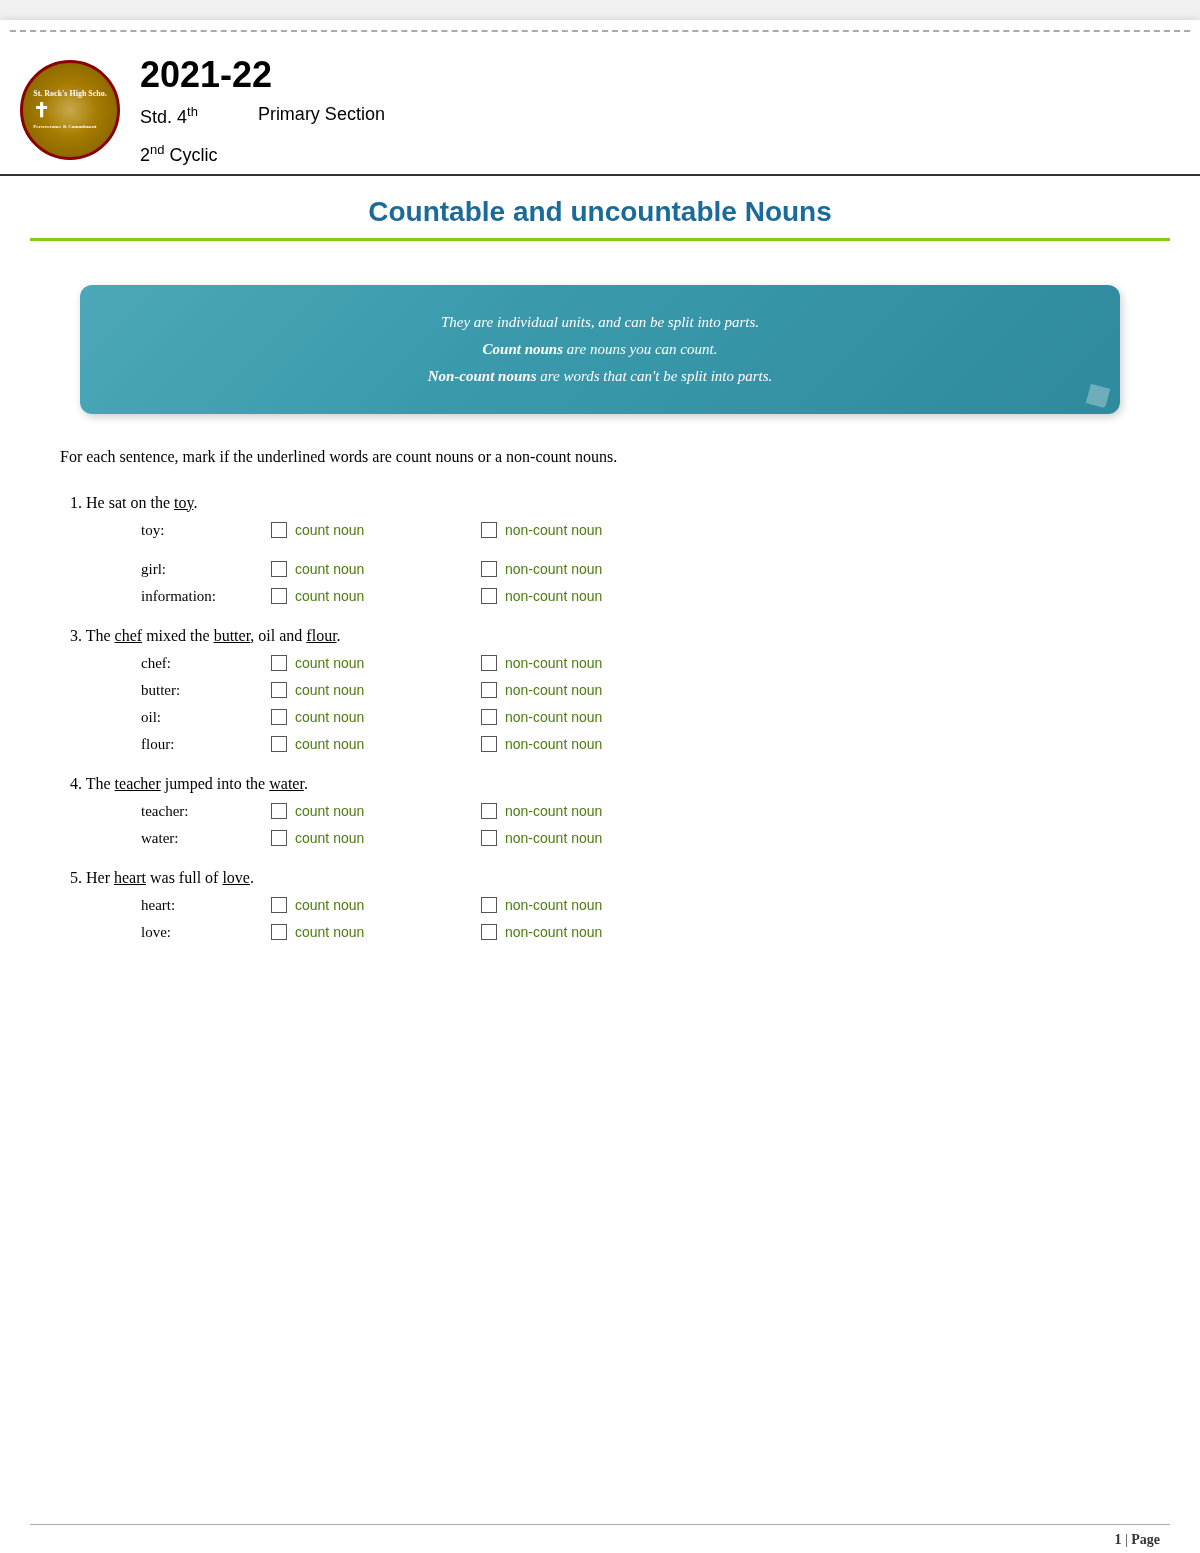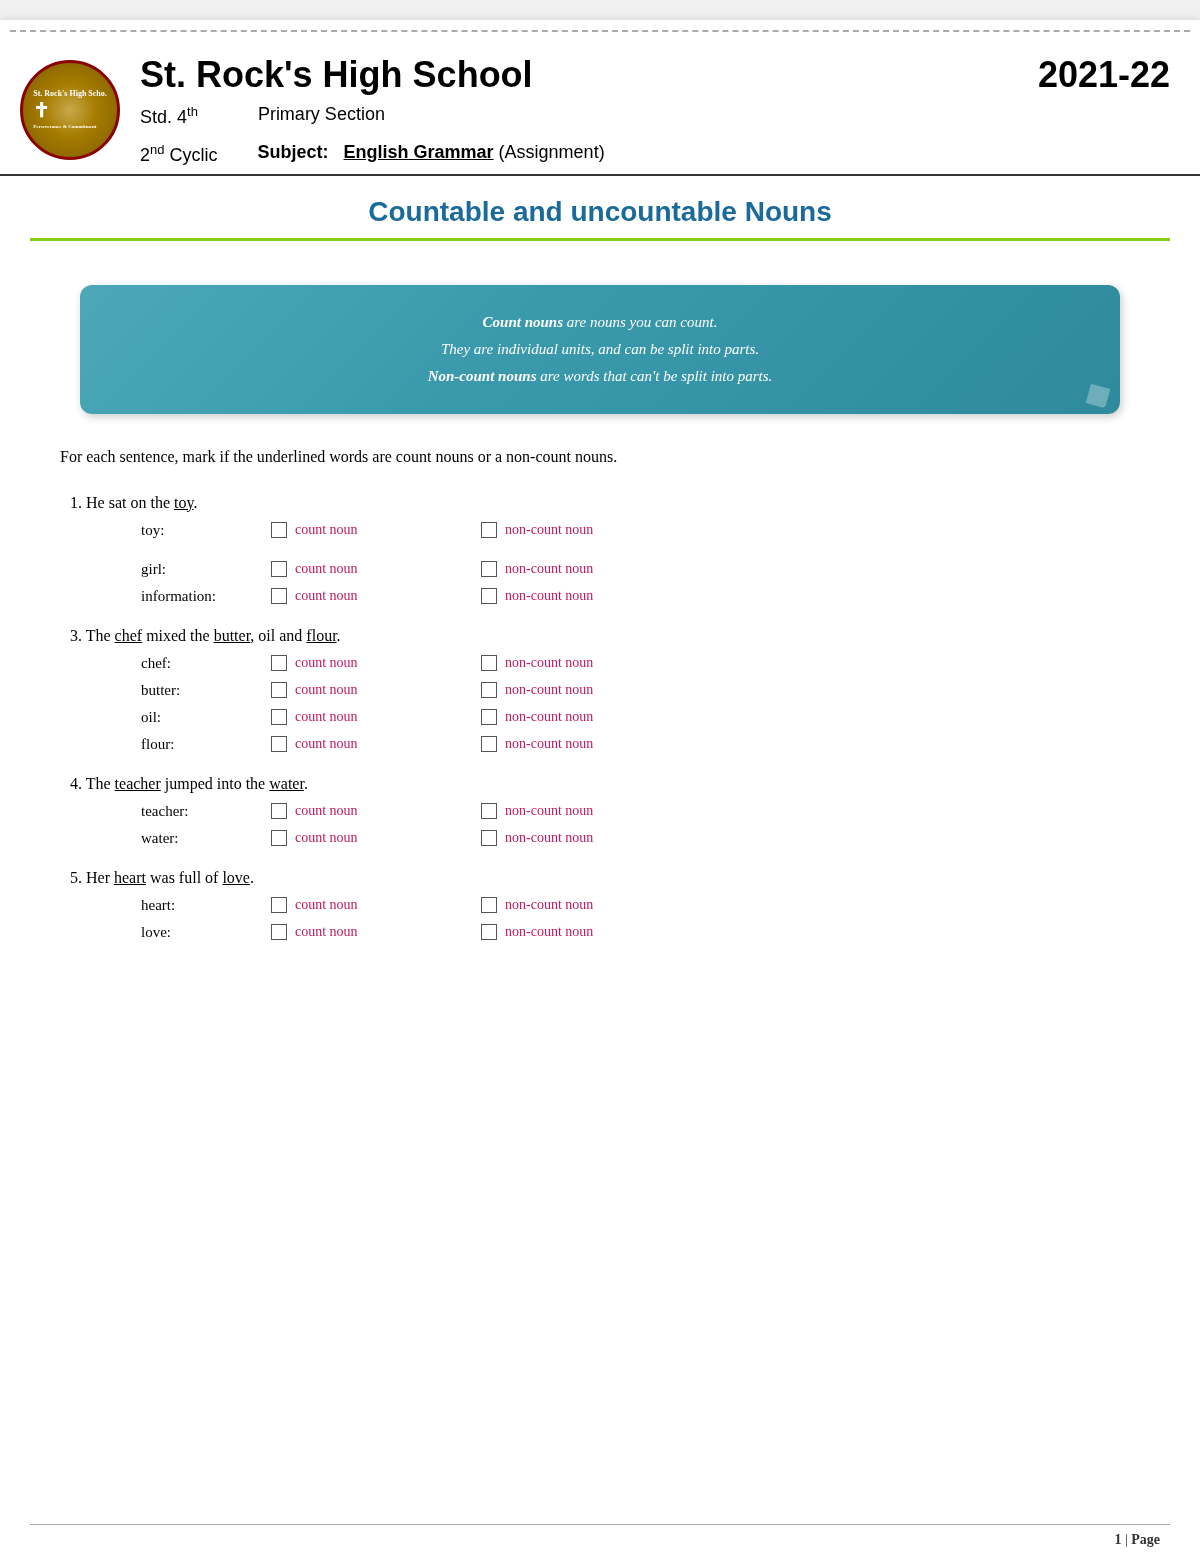--- a/index.html
+++ b/index.html
@@ -228,22 +228,22 @@
       width: 16px;
       height: 16px;
       border: 1.5px solid #555;
       background: #fff;
       display: inline-block;
       flex-shrink: 0;
     }
 
     .checkbox-label {
       font-size: 14px;
-      font-family: Liberation Serif, serif;
-      color: #be185d;
+      font-family: Liberation Sans, sans-serif;
+      color: #4d7c0f;
     }
 
     
     .page-footer {
       position: absolute;
       bottom: 25px;
       right: 40px;
       font-size: 14px;
       font-family: 'Times New Roman', serif;
       color: #333;
@@ -291,54 +291,47 @@
     <div class="logo-circle">
       <div class="logo-inner">
         <div style="font-size:8px; color:#fff; font-weight:bold; line-height:1.1;">St. Rock's High Scho.</div>
         <div class="logo-cross">✝</div>
         <div class="logo-motto">Perseverance &amp; Commitment</div>
       </div>
     </div>
 
     <div class="header-info">
       <div class="school-name-row">
-        <div class="school-name">St. Rock's High School</div>
         <div class="school-year">2021-22</div>
       </div>
       <div class="header-row2">
         <div>
           <span class="std-label">Std. 4</span><sup class="sup-text">th</sup>
         </div>
         <div>Primary Section</div>
       </div>
       <div class="header-row3">
         <div>
           <span class="std-label"><span>2</span><sup class="sup-text">nd</sup> <span>Cyclic</span></span>
         </div>
-        <div>
-          <span class="subject-label">Subject:</span>
-          &nbsp;
-          <span class="subject-value">English Grammar</span>
-          <span> </span><span>(Assignment)</span>
-        </div>
       </div>
     </div>
   </div>
 
   <div class="page-title-section">
     <div class="page-title">Countable and uncountable Nouns</div>
   </div>
 
   <div class="content-area">
 
     <div class="info-box">
+      <div>They are individual units, and can be split into parts.</div>
       <div>
         <span class="bold-term">Count nouns</span> are nouns you can count.
       </div>
-      <div>They are individual units, and can be split into parts.</div>
       <div>
         <span class="bold-term">Non-count nouns</span> are words that can't be split into parts.
       </div>
     </div>
 
     <div class="instructions">For each sentence, mark if the underlined words are count nouns or a non-count nouns.</div>
 
     <div class="question-block">
       <div class="question-sentence">
         1. He sat on the <span class="underlined">toy</span>.

